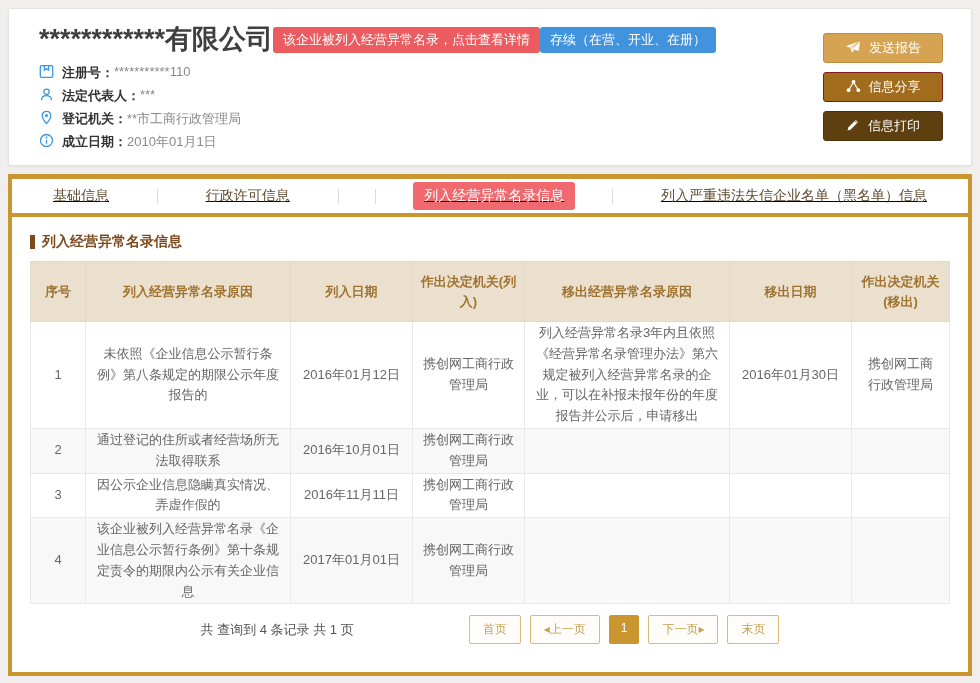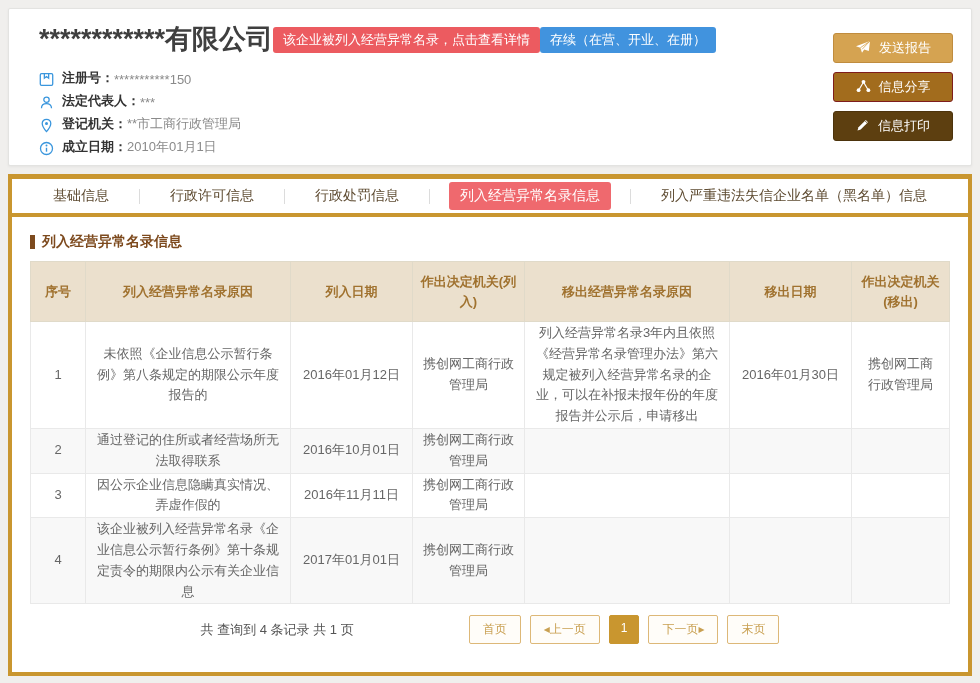--- a/index.html
+++ b/index.html
@@ -18,47 +18,47 @@
     border-radius: 2px;
     box-shadow: 0 1px 3px rgba(0,0,0,.05);
     height: 158px;
     padding: 16px 16px 14px 30px;
   }
   .title-row { display: flex; align-items: center; margin-bottom: 9px; }
   .company-name { font-size: 27px; font-weight: bold; color: #3f3f3f; line-height: 1.1; }
   .badge { font-size: 13px; color: #fff; padding: 4px 10px; border-radius: 3px; white-space: nowrap; }
   .badge.blue { background: #4193de; }
   .badge.red  { background: #ec5b60; cursor: pointer; }
-  .info-row { display: flex; align-items: flex-end; font-size: 13px; height: 23px; }
+  .info-row { display: flex; align-items: flex-start; font-size: 13px; height: 23px; }
   .info-row .ico { width: 15px; height: 15px; margin-right: 8px; display: inline-flex; }
   .info-row .lbl { font-weight: bold; color: #333; }
   .info-row .val { color: #8a8a8a; }
 
-  .actions { position: absolute; right: 18px; top: 24px; display: flex; flex-direction: column; gap: 9px; }
+  .actions { position: absolute; right: 28px; top: 24px; display: flex; flex-direction: column; gap: 9px; }
   .act {
     width: 120px; height: 30px; border-radius: 3px; color: #fff; font-size: 13px;
     display: flex; align-items: center; justify-content: center; gap: 8px; cursor: pointer;
   }
   .act svg { flex: 0 0 auto; }
   .act.a1 { background: #d5a351; border: 1px solid #c08c3e; }
   .act.a2 { background: #a26c1d; border: 1px solid #7f1d1d; }
   .act.a3 { background: #5d3f10; border: 1px solid #4c330c; justify-content: center; }
 
   
   .panel {
     margin-top: 8px;
     background: #fff;
     border: 4px solid #c9962f;
     border-top-width: 5px;
     height: 502px;
   }
   .tabbar {
     display: flex; align-items: center; justify-content: space-between;
     height: 38px; padding: 0 30px;
-    border-bottom: 4px solid #c9962f; background: #fff;
+    border-bottom: 4px solid #c9962f; background: #fff; text-decoration: underline;
   }
   .tab { font-size: 14px; color: #5d4a30; padding: 5px 11px; cursor: pointer; white-space: nowrap; }
   .tab.active { background: #ef696e; color: #fff; border-radius: 3px; }
   .tab-divider { width: 1px; height: 15px; background: #dcdcdc; }
 
   .content { padding: 14px 18px 0; }
   .section-title { display: flex; align-items: center; font-size: 14px; font-weight: bold; color: #7d4a1e; margin: 2px 0 10px; }
   .section-bar { width: 5px; height: 14px; background: #7d4a1e; margin-right: 7px; }
 
   
@@ -95,21 +95,21 @@
   </div>
 
   <div class="info-row">
     <span class="ico">
       <svg width="15" height="15" viewBox="0 0 14 14">
           <rect x="1.2" y="1.6" width="11.6" height="10.8" rx="1.2" fill="none" stroke="#3a96dd" stroke-width="1.2"></rect>
           <path d="M5 1.6 v4.2 l2 -1.5 l2 1.5 V1.6" fill="none" stroke="#3a96dd" stroke-width="1.2"></path>
         </svg>
     </span>
     <span class="lbl">注册号：</span>
-    <span class="val">***********150</span>
+    <span class="val">***********110</span>
   </div>
 
   <div class="info-row">
     <span class="ico">
       <svg width="15" height="15" viewBox="0 0 14 14">
           <circle cx="7" cy="4.4" r="2.5" fill="none" stroke="#3a96dd" stroke-width="1.2"></circle>
           <path d="M2.3 12.4 c0-2.8 2.1-4.3 4.7-4.3 s4.7 1.5 4.7 4.3" fill="none" stroke="#3a96dd" stroke-width="1.2"></path>
         </svg>
     </span>
     <span class="lbl">法定代表人：</span>
@@ -173,21 +173,20 @@
   </div>
 </div>
 
 <div class="panel">
 
   <div class="tabbar">
     <span class="tab">基础信息</span>
     <span class="tab-divider"></span>
     <span class="tab">行政许可信息</span>
     <span class="tab-divider"></span>
-    <span class="tab">行政处罚信息</span>
     <span class="tab-divider"></span>
     <span class="tab active">列入经营异常名录信息</span>
     <span class="tab-divider"></span>
     <span class="tab">列入严重违法失信企业名单（黑名单）信息</span>
   </div>
 
   <div class="content">
     <div class="section-title">
       <span class="section-bar"></span>
       <span>列入经营异常名录信息</span>

